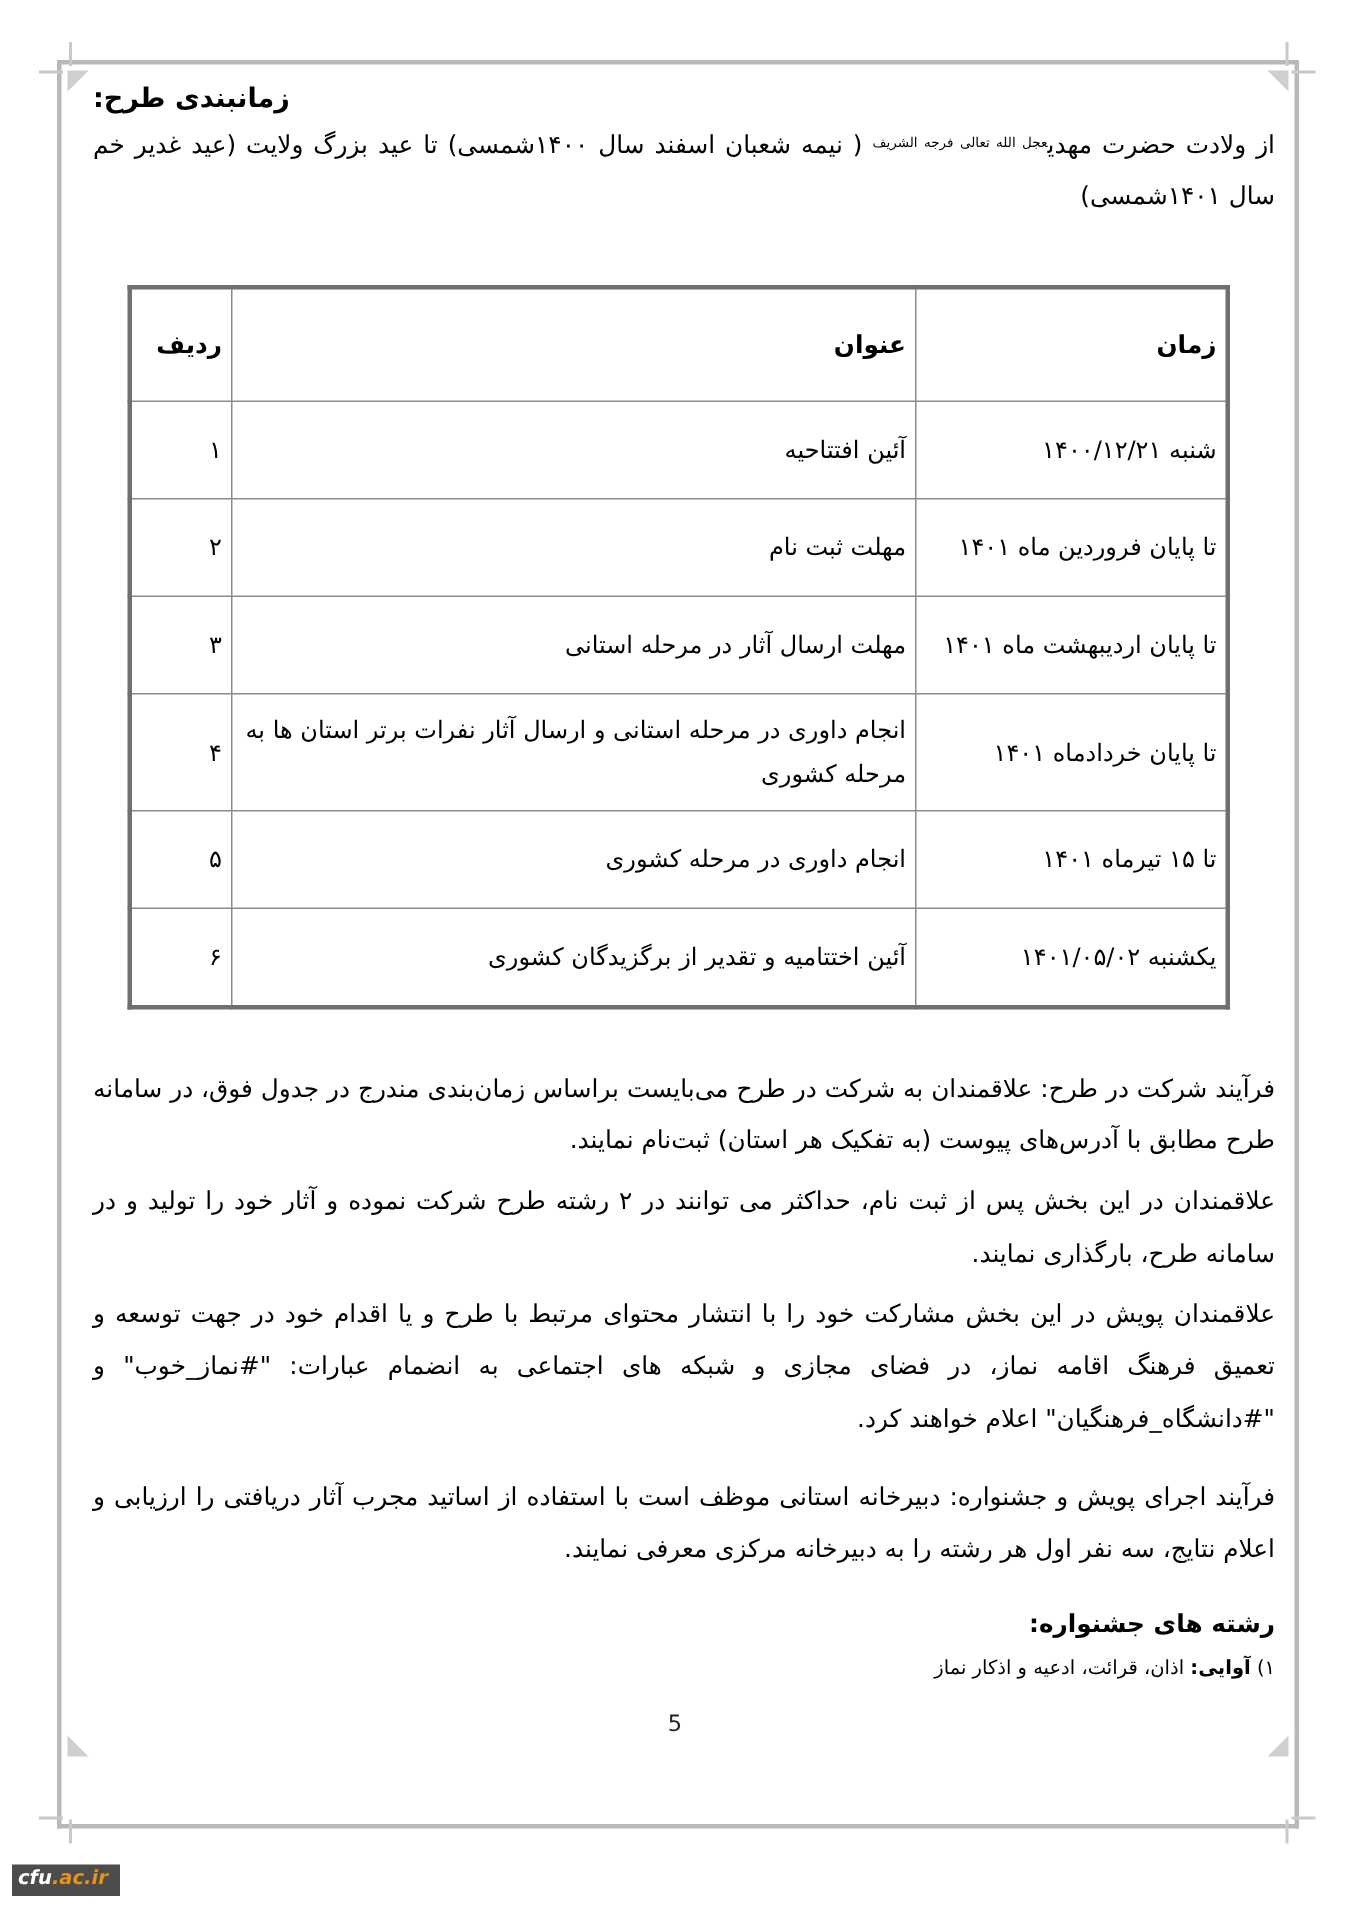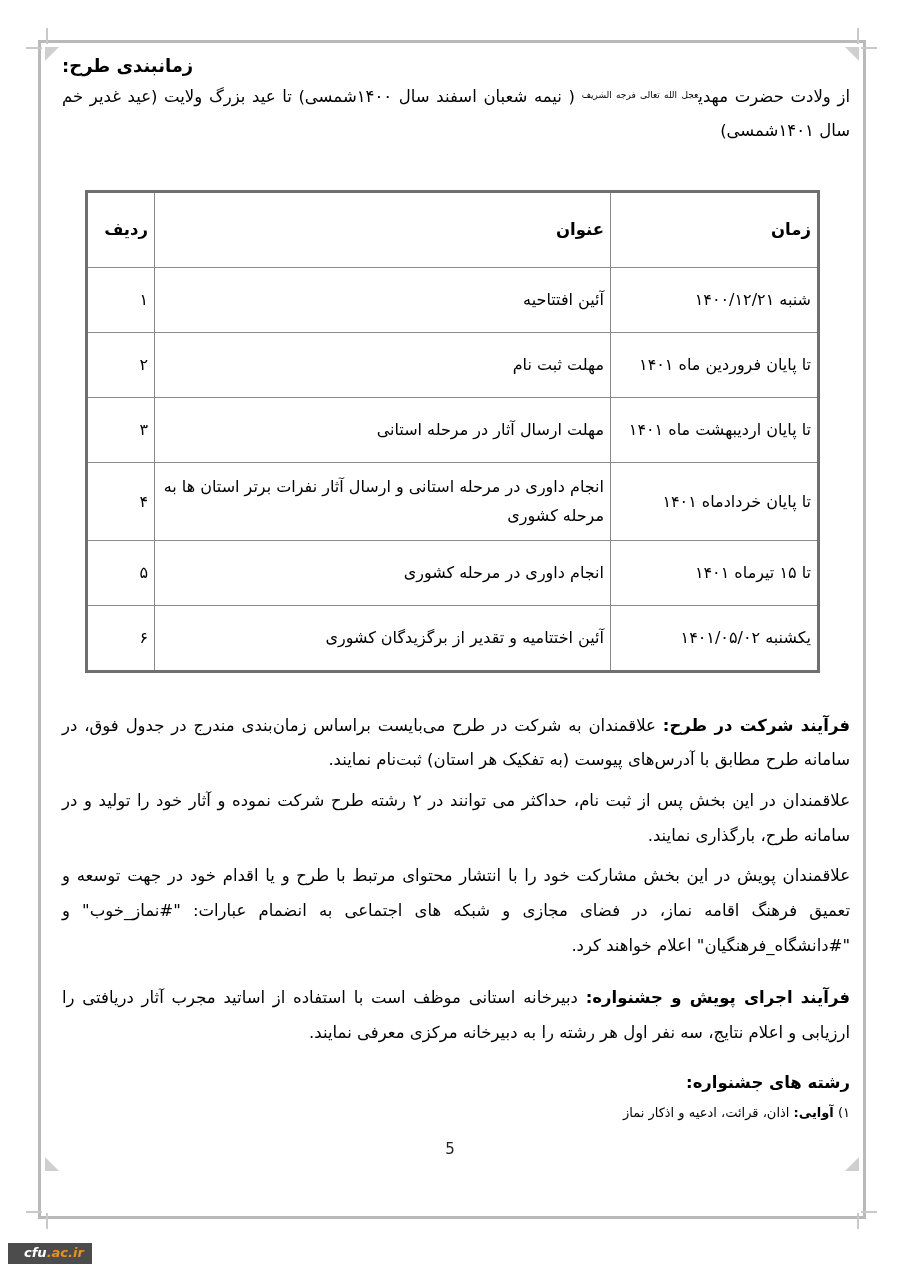--- a/index.html
+++ b/index.html
@@ -111,21 +111,21 @@
 
   
   .body-block { margin-top: 36px; }
   p.para {
     font-size: 16.5px;
     line-height: 2.1;
     margin: 0 0 6px 0;
     text-align: justify;
     text-align-last: right;
   }
-  p.para .lead-in { font-weight: bold; }
+  p.para .lead-in { font-weight: normal; }
 
   .section-head {
     font-size: 16.5px;
     font-weight: bold;
     margin: 22px 0 8px 0;
   }
   ul.cats {
     list-style: none;
     margin: 0;
     padding: 0;
@@ -153,21 +153,21 @@
     color: #222;
     direction: ltr;
   }
 
   
   .watermark {
     position: absolute;
     left: 8px;
     top: 1243px;
     background: #4c4c4c;
-    padding: 3px 8px 4px 16px;
+    padding: 3px 8px 4px 4px;
     font-size: 13px;
     font-weight: bold;
     font-style: italic;
     direction: ltr;
     line-height: 1.1;
     white-space: nowrap;
   }
   .watermark .wm-a { color: #ffffff; }
   .watermark .wm-b { color: #e8921c; }
 </style>

